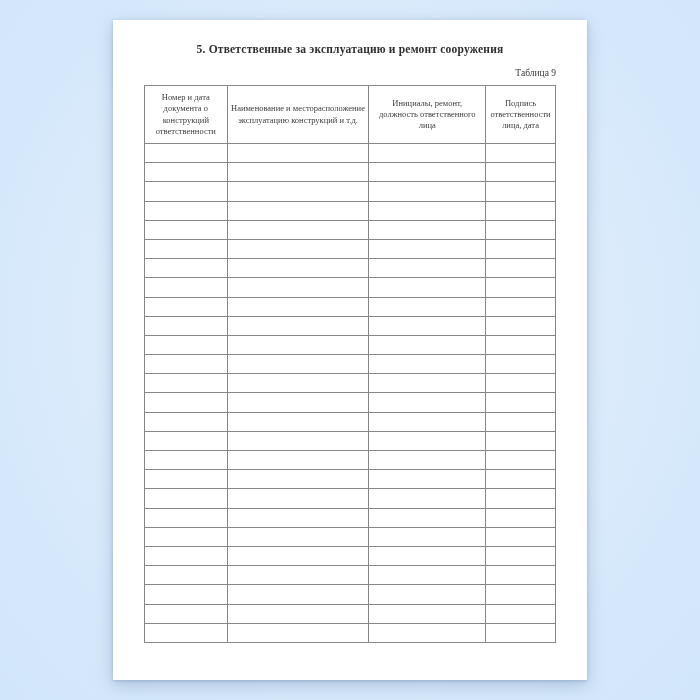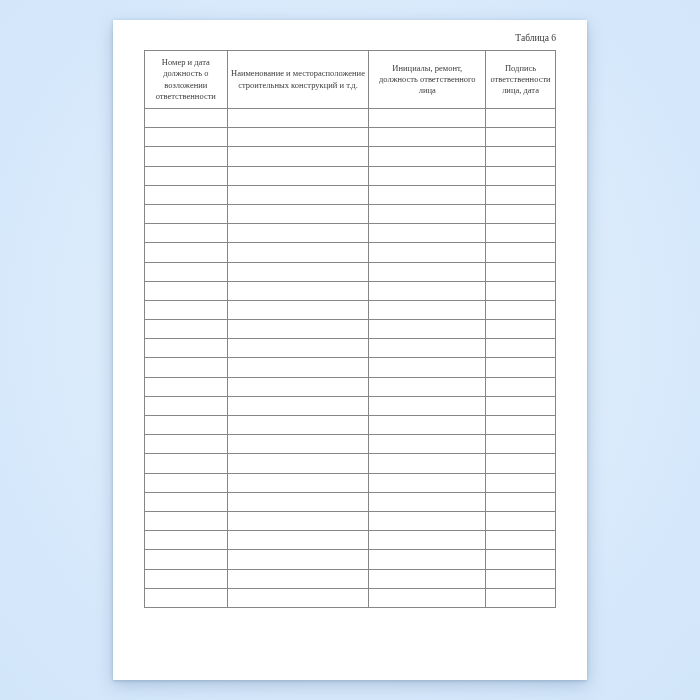--- a/index.html
+++ b/index.html
@@ -70,32 +70,33 @@
   }
   .resp-table td {
     padding: 0;
   }
 </style>
 </head>
 <body>
 
 <div class="canvas">
   <div class="page">
-    <div class="table-label">Таблица 6</div>
+    <h1 class="title">5. Ответственные за эксплуатацию и ремонт сооружения</h1>
+    <div class="table-label">Таблица 9</div>
     <table class="resp-table">
       <colgroup>
         <col style="width:20.1%">
         <col style="width:34.5%">
         <col style="width:28.4%">
         <col style="width:17.0%">
       </colgroup>
       <thead>
         <tr>
-          <th>Номер и дата должность о возложении ответственности</th>
-          <th>Наименование и месторасположение строительных конструкций и т.д.</th>
+          <th>Номер и дата документа о конструкций ответственности</th>
+          <th>Наименование и месторасположение эксплуатацию конструкций и т.д.</th>
           <th>Инициалы, ремонт, должность ответственного лица</th>
           <th>Подпись ответственности лица, дата</th>
         </tr>
       </thead>
       <tbody id="table-body">
           <tr>
             <td></td>
             <td></td>
             <td></td>
             <td></td>

